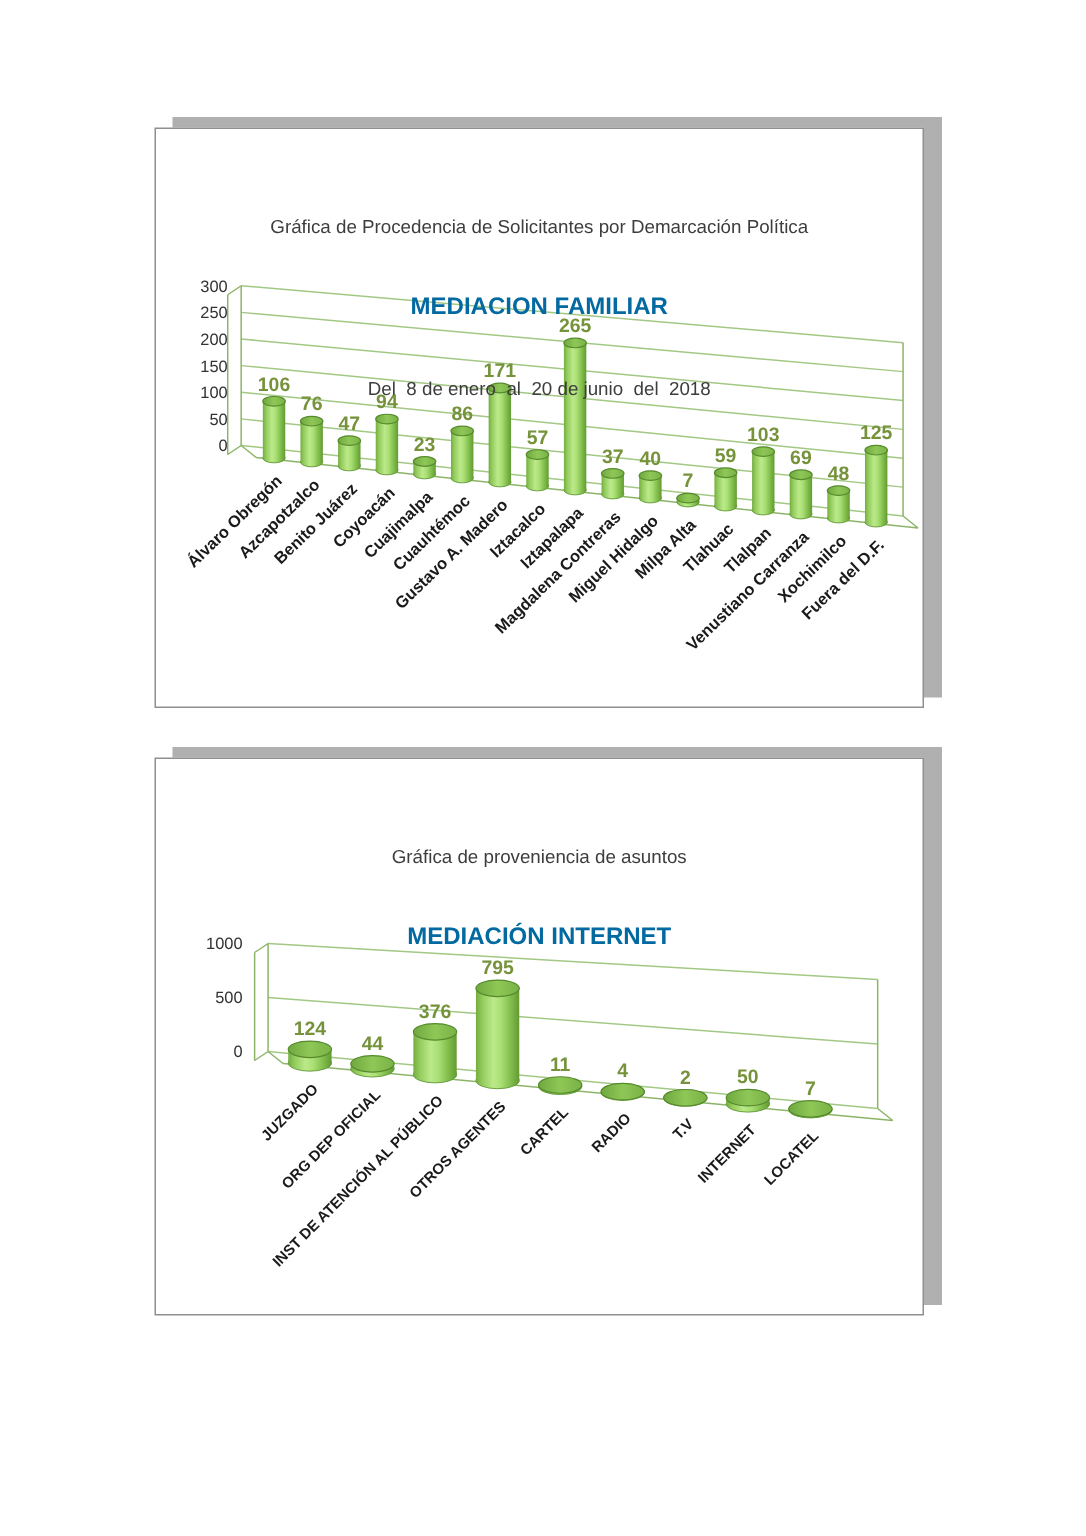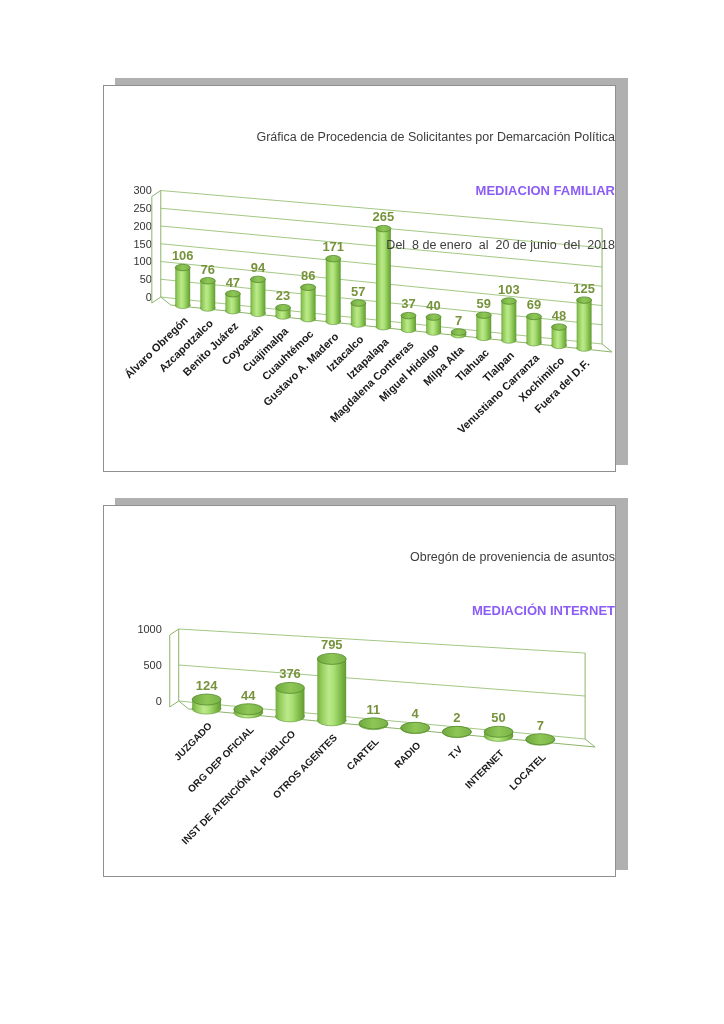--- a/index.html
+++ b/index.html
@@ -8,24 +8,24 @@
     font-family:"Liberation Sans", sans-serif;overflow:hidden;
   }
   .panel{
     position:absolute;left:103px;width:513px;background:#ffffff;
     border:1px solid #8f8f8f;box-sizing:border-box;
     box-shadow:12px -7px 0 0 #b0b0b0;
   }
   #panel0{top:85px;height:387px;}
   #panel1{top:505px;height:372px;}
   .titles{
-    position:relative;z-index:2;text-align:right;padding-top:6px;
+    position:relative;z-index:2;text-align:center;padding-top:20px;
     line-height:18px;color:#3d3d3d;font-size:12.5px;white-space:pre-wrap;
   }
-  .titles .sub{font-weight:bold;font-size:13px;color:#8b5cf6;}
+  .titles .sub{font-weight:bold;font-size:16px;color:#0369a1;}
   svg.chart{position:absolute;left:0;top:0;width:100%;height:100%;z-index:1;
     font-family:"Liberation Sans", sans-serif;}
 </style>
 </head>
 <body>
 
 <div class="page">
 
   <section class="panel" id="panel0">
     <div class="titles">
@@ -190,21 +190,21 @@
             <ellipse cx="482" cy="214.11766365688487" rx="7.5" ry="3.2" fill="url(#gt0)" stroke="#568A2D" stroke-width="0.8"></ellipse>
             <text x="482" y="206.91766365688488" text-anchor="middle" font-size="13" font-weight="bold" fill="#76933C">125</text>
             <text x="488" y="278.0902934537246" text-anchor="end" font-size="11" font-weight="bold" fill="#1A1A1A" transform="rotate(-44 488 278.0902934537246)">Fuera del D.F.</text>
           </g>
         </g>
       </svg>
   </section>
 
   <section class="panel" id="panel1">
     <div class="titles">
-      <div>Obregón de proveniencia de asuntos</div>
+      <div>Gráfica de proveniencia de asuntos</div>
       <div class="sub">MEDIACIÓN INTERNET</div>
     </div>
     <svg class="chart" id="svg1" viewBox="0 0 513 370" preserveAspectRatio="none">
         <defs>
           <linearGradient id="gb1" x1="0" y1="0" x2="1" y2="0">
             <stop offset="0%" stop-color="#74AC41"></stop>
             <stop offset="14%" stop-color="#92CB5B"></stop>
             <stop offset="40%" stop-color="#BCE98A"></stop>
             <stop offset="58%" stop-color="#A9DF74"></stop>
             <stop offset="82%" stop-color="#7FBB49"></stop>

